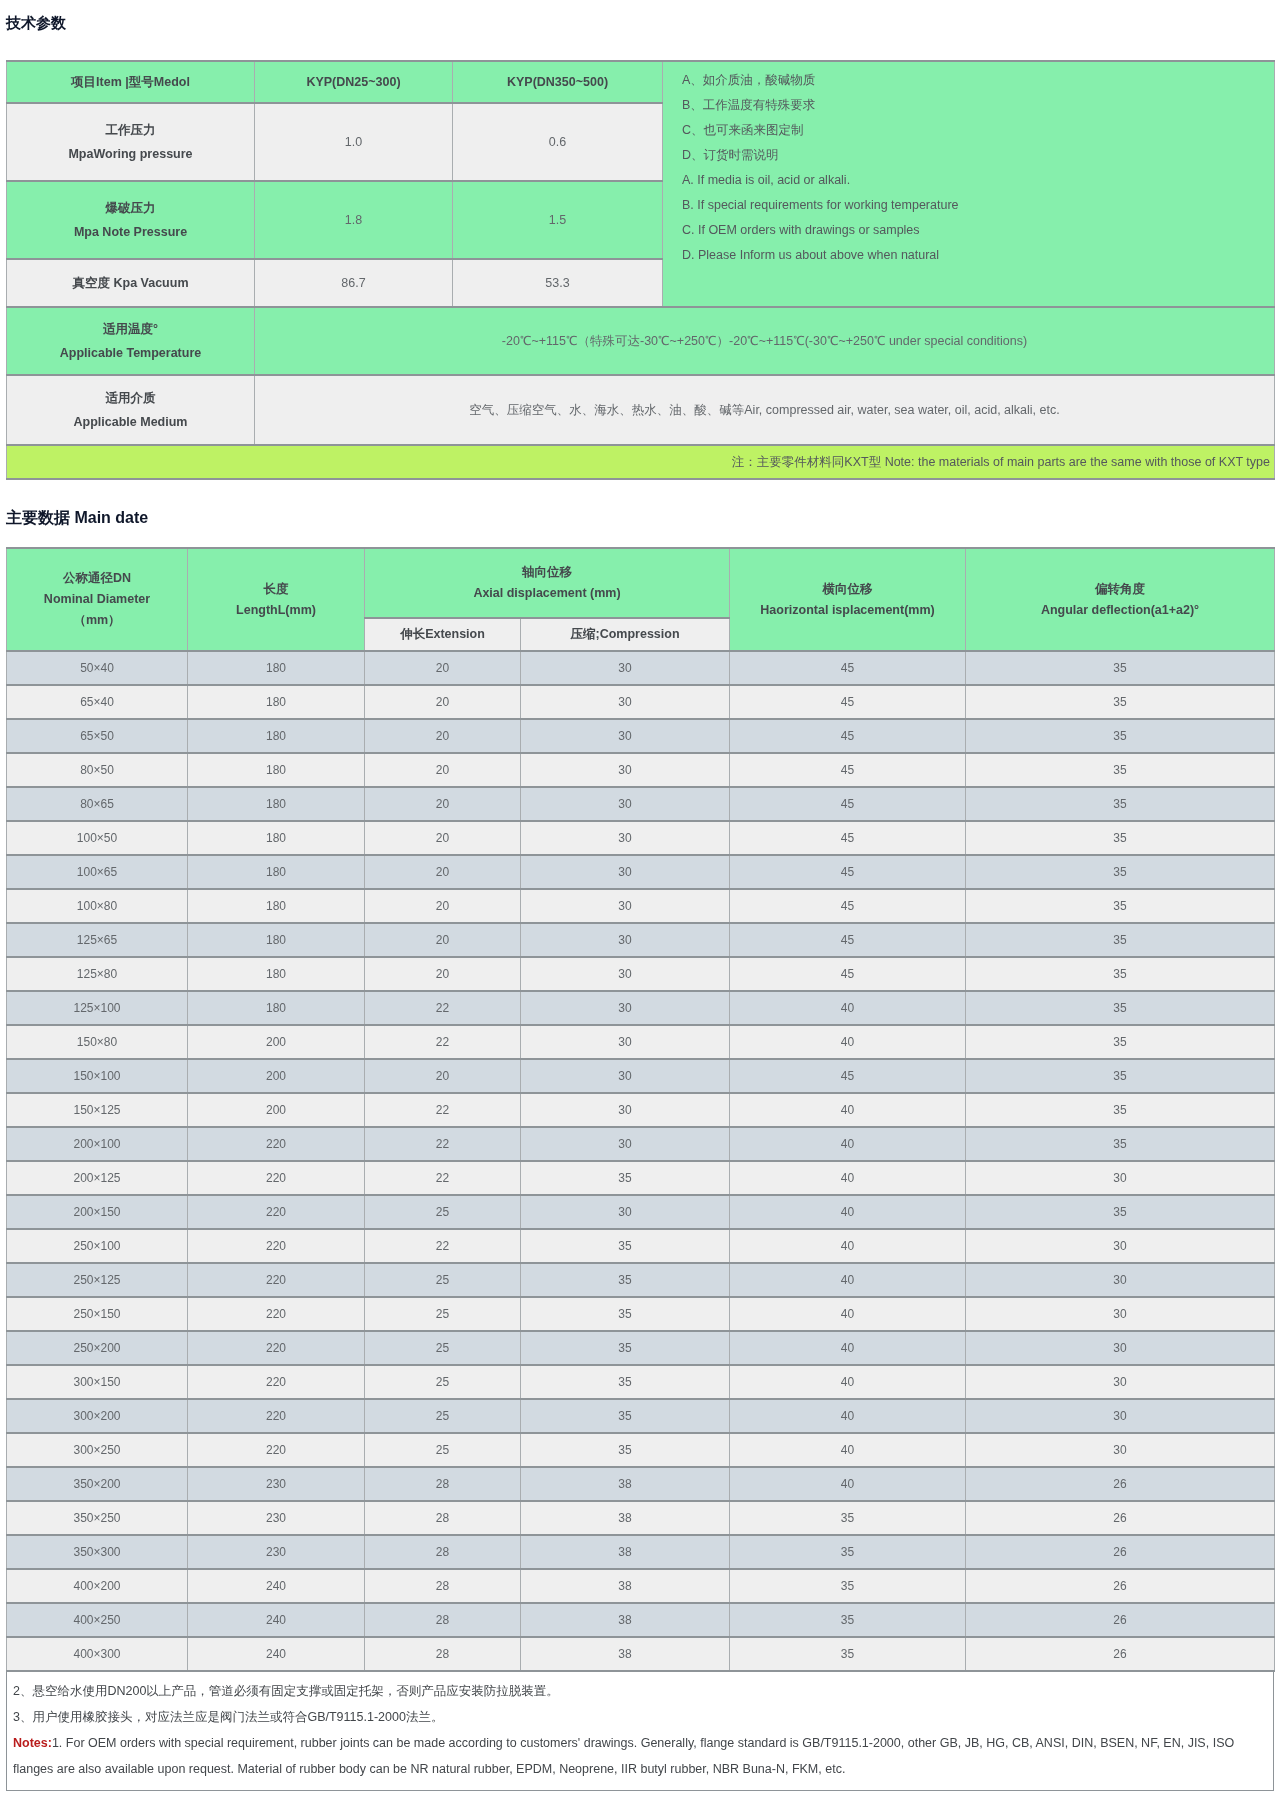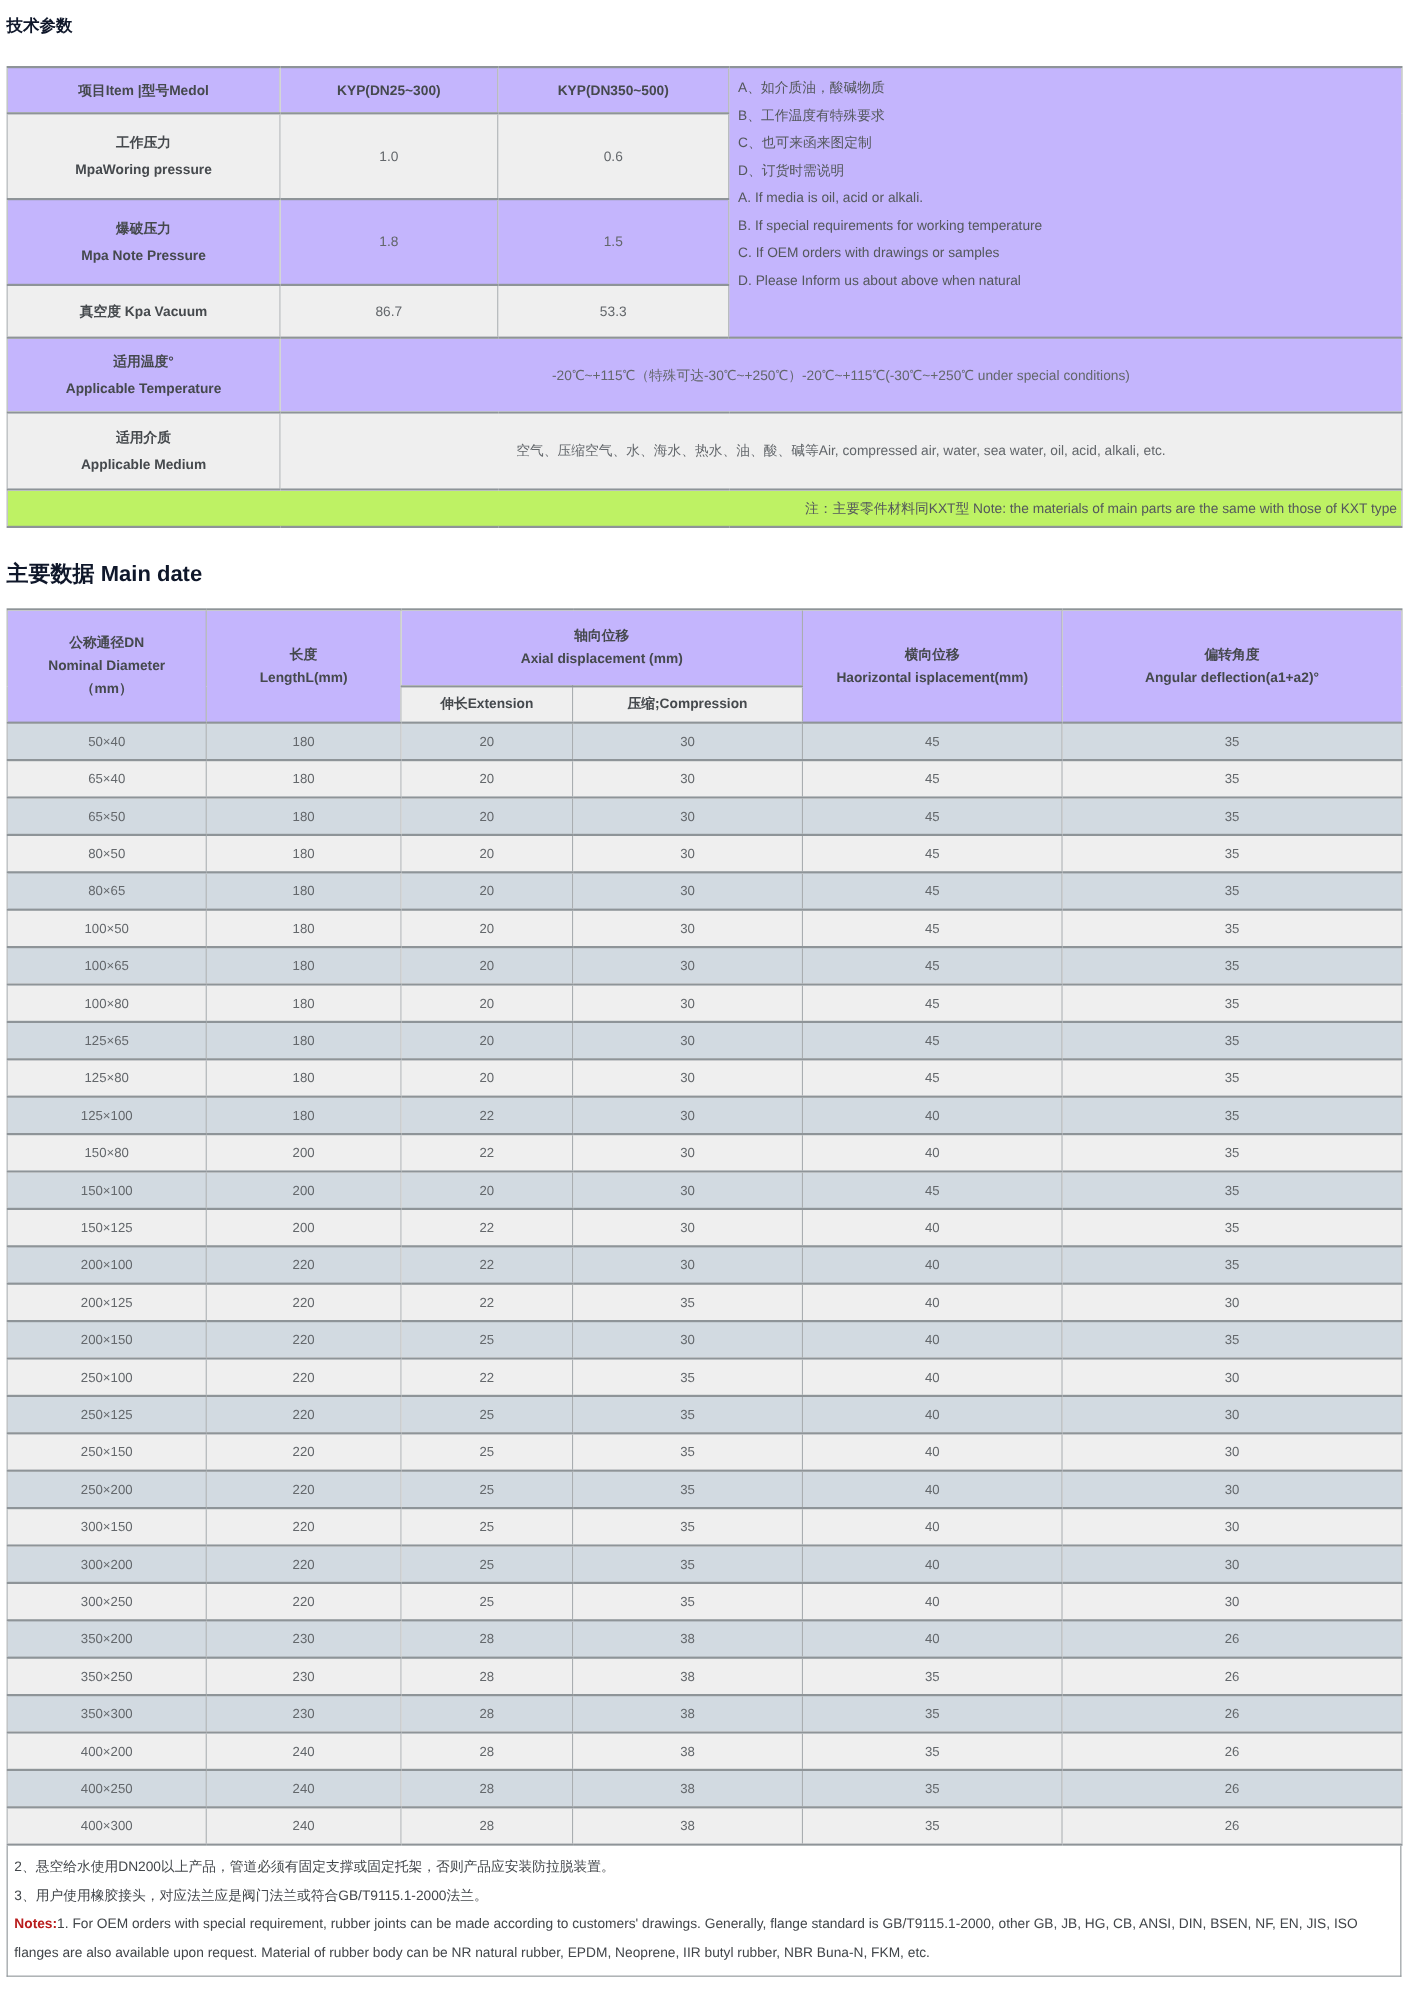--- a/index.html
+++ b/index.html
@@ -15,55 +15,55 @@
     color: #5a5e62;
     overflow: hidden;
   }
   .section-title {
     font-size: 15px;
     font-weight: bold;
     color: #0f172a;
     margin: 0;
   }
   #tech-title { margin-bottom: 27px; }
-  #main-title { margin: 28px 0 18px 0; font-size: 20px; }
+  #main-title { margin: 28px 0 18px 0; font-size: 16px; }
 
   table {
     border-collapse: collapse;
     width: 1268px;
     table-layout: fixed;
   }
   td, th {
     border-left: 1px solid #a9adb0;
     border-right: 1px solid #a9adb0;
     border-top: 2px solid #8e9498;
     border-bottom: 2px solid #8e9498;
     font-size: 12.5px;
     text-align: center;
     vertical-align: middle;
     padding: 3px 4px;
     font-weight: normal;
     overflow: hidden;
   }
-  .bg-blue  { background: #c4b5fd; }
+  .bg-blue  { background: #86efac; }
   .bg-light { background: #efefef; margin-left: 16px; }
 
   
   .label-cell { font-weight: bold; color: #45494d; }
   .label-cell div { line-height: 24px; }
   .tech-header th { height: 34px; font-weight: bold; color: #45494d; }
   .row-tall td { height: 70px; }
   .row-vac td { height: 40px; }
   .row-temp td { height: 60px; }
   .row-med td { height: 62px; }
   .value-cell { color: #63676b; }
   .oem-notes {
     text-align: left;
     vertical-align: top;
-    padding: 6px 8px;
+    padding: 6px 19px;
     color: #54585c;
   }
   .oem-notes .note-line { line-height: 25px; white-space: nowrap; }
   .footnote-cell {
     text-align: right;
     height: 26px;
     padding-left: 6px;
     color: #54585c;
     background: #bef264;
   }

